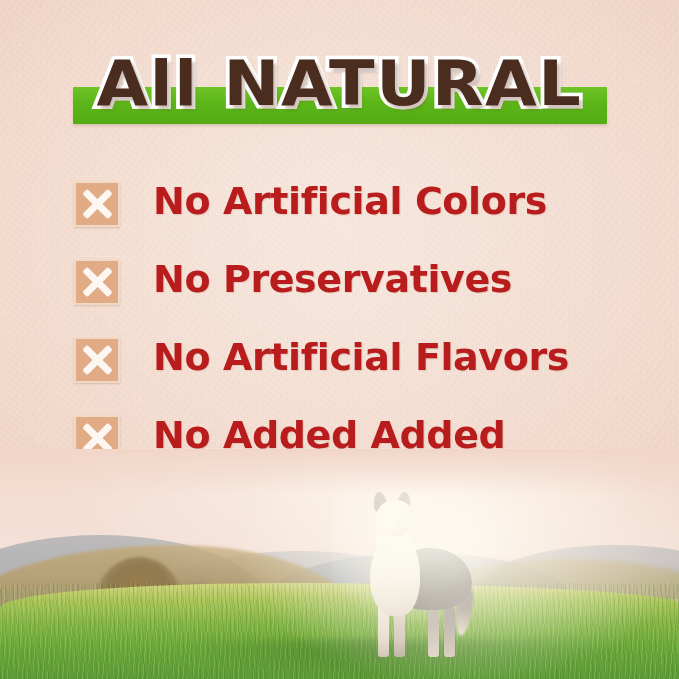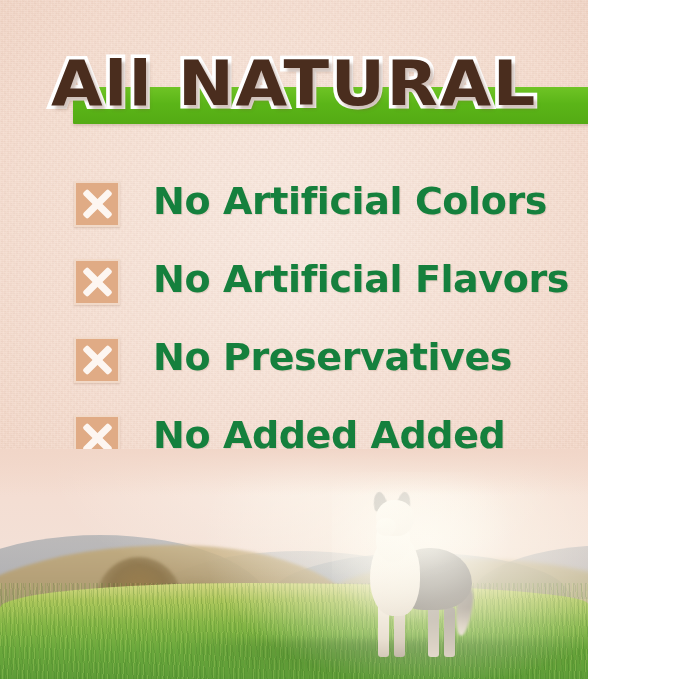--- a/index.html
+++ b/index.html
@@ -7,21 +7,21 @@
     margin: 0;
     padding: 0;
     background: #ffffff;
   }
   body {
     font-family: "Liberation Sans", sans-serif;
   }
 
   .poster {
     position: relative;
-    width: 588px;
+    width: 679px;
     height: 679px;
     overflow: hidden;
     background: #f2d9cc;
   }
 
   
   .bg-base {
     position: absolute;
     inset: 0;
     background:
@@ -124,21 +124,21 @@
   .x-box::after  { transform: rotate(-45deg); }
 
   .claim-label {
     margin-left: 33px;
     margin-top: -5px;
     font-family: "DejaVu Sans", sans-serif;
     font-weight: bold;
     font-size: 38px;
     line-height: 50px;
     letter-spacing: -0.4px;
-    color: #15803d;
+    color: #b91c1c;
     text-shadow: 1px 1px 1px rgba(150,110,90,.20);
     white-space: nowrap;
   }
 
   
   .photo {
     position: absolute;
     left: 0;
     right: 0;
     bottom: 0;
@@ -386,26 +386,26 @@
 
   <div class="claims">
 
     <div class="claim-row">
       <span class="x-box"></span>
       <span class="claim-label">No Artificial Colors</span>
     </div>
 
     <div class="claim-row">
       <span class="x-box"></span>
-      <span class="claim-label">No Artificial Flavors</span>
+      <span class="claim-label">No Preservatives</span>
     </div>
 
     <div class="claim-row">
       <span class="x-box"></span>
-      <span class="claim-label">No Preservatives</span>
+      <span class="claim-label">No Artificial Flavors</span>
     </div>
 
     <div class="claim-row">
       <span class="x-box"></span>
       <span class="claim-label">No Added Added</span>
     </div>
 
   </div>
 
   <div class="photo">

